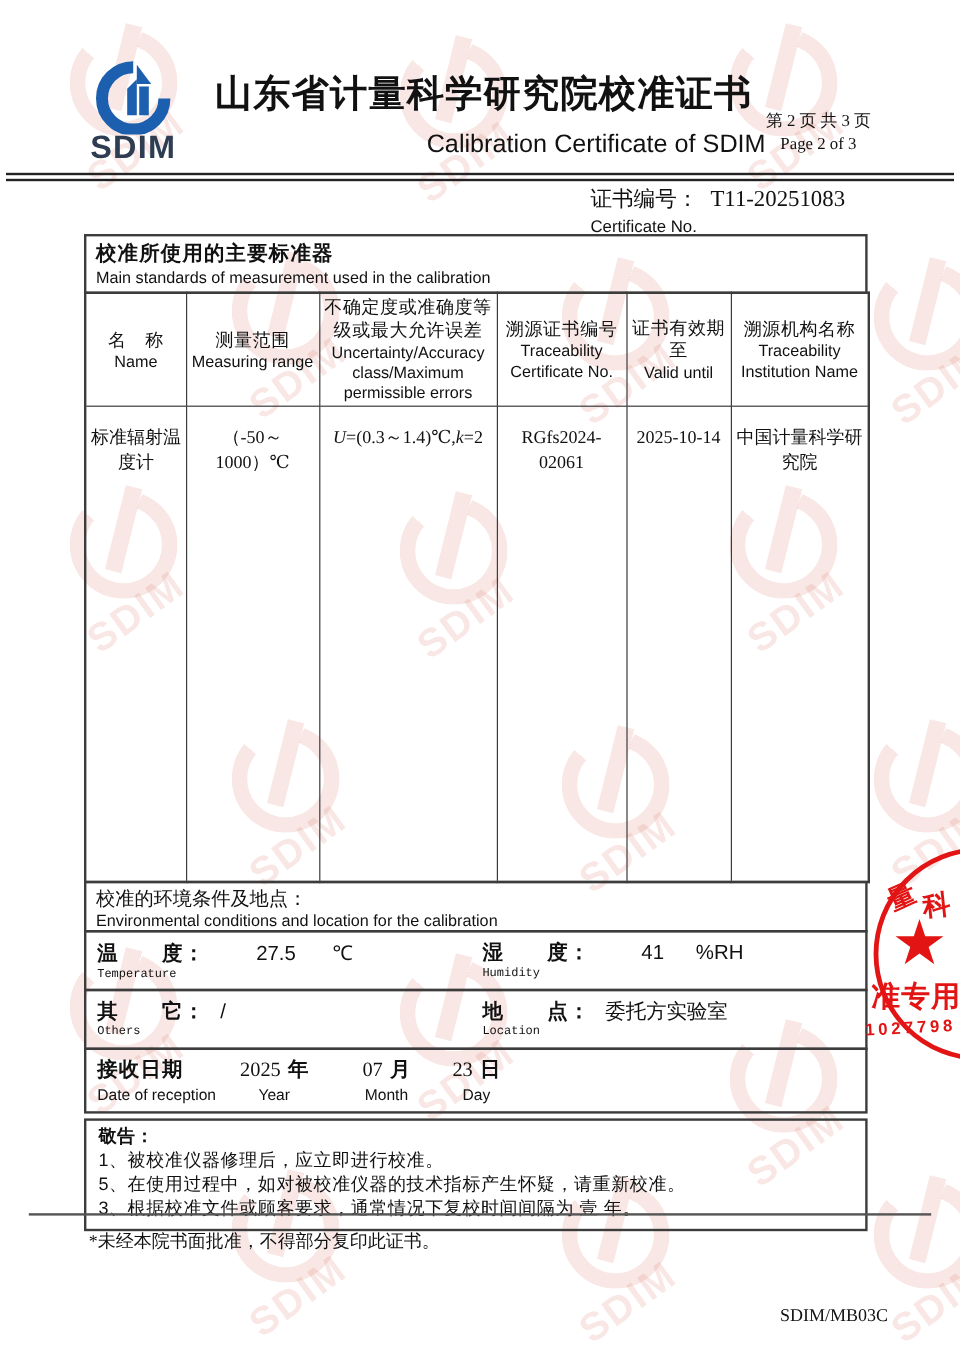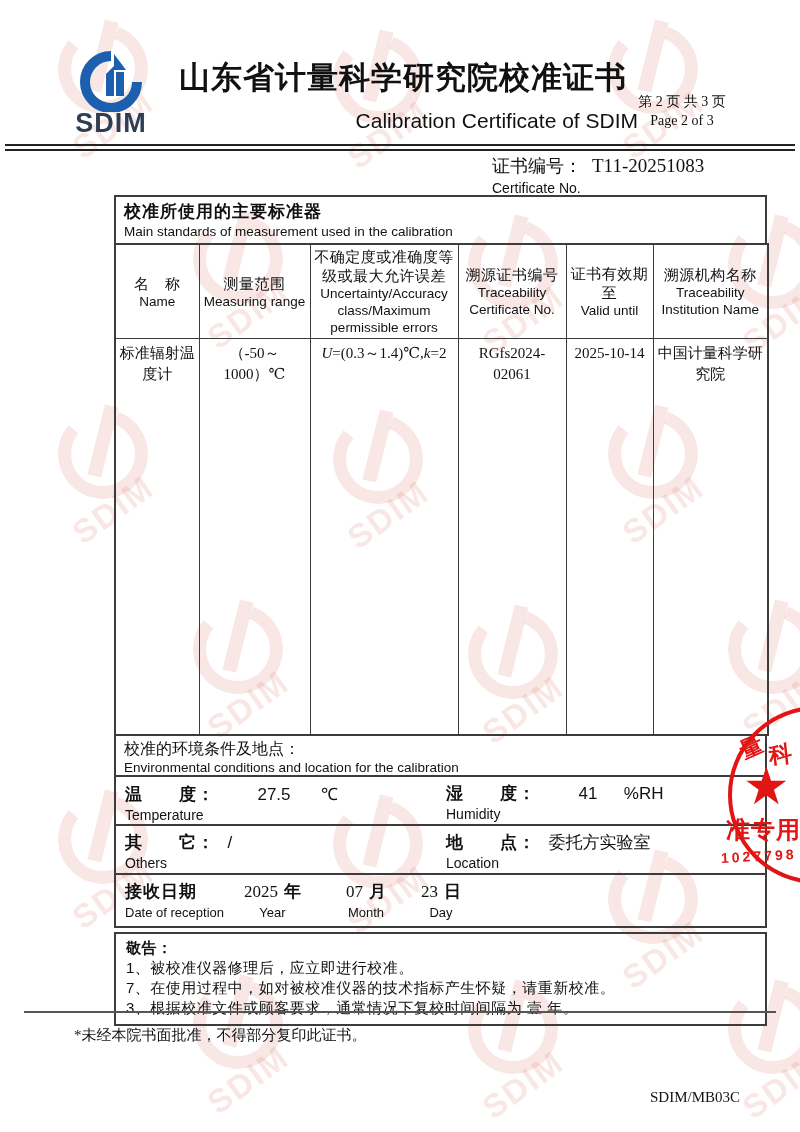--- a/index.html
+++ b/index.html
@@ -25,42 +25,42 @@
   .title-en{font-size:21px;font-weight:normal;margin-top:10px;text-align:right;}
   .page-block{left:612px;top:92px;width:140px;text-align:center;z-index:1;
               font-family:"Liberation Serif","DejaVu Serif",serif;font-size:14px;line-height:19px;}
   .rule-double{left:5px;top:144px;width:790px;height:7px;border-top:2px solid #222;border-bottom:2px solid #222;box-sizing:border-box;z-index:1;}
   .certno{left:492px;top:154px;z-index:1;}
   .certno-line1{font-size:18px;font-family:"Liberation Serif","DejaVu Serif",serif;}
   .certno-line1 .val{font-size:19px;margin-left:10px;}
   .certno-line2{font-size:14px;margin-top:2px;}
 
   
-  .content{left:70px;top:197px;width:653px;z-index:1;margin-left:44px;}
+  .content{left:70px;top:197px;width:653px;z-index:1;}
   .box{border:2px solid #3c3c3c;box-sizing:border-box;background:transparent;margin-top:-2px;}
   .sec-title{padding:3px 8px 4px 8px;}
   .sec-title .zh{font-size:17px;font-weight:600;letter-spacing:1px;}
   .sec-title .en{font-size:13.5px;margin-top:1px;}
 
   table.std{border-collapse:collapse;width:653px;table-layout:fixed;margin-top:-2px;}
   table.std td{border:1px solid #3c3c3c;vertical-align:middle;text-align:center;padding:2px 3px;box-sizing:border-box;}
   table.std tr.hdr td{height:92px;}
   table.std .zh{font-size:15px;letter-spacing:0.5px;line-height:19px;}
   table.std .en{font-size:13.5px;line-height:17px;}
-  table.std tr.data td{height:396px;vertical-align:top;padding-top:4px;
+  table.std tr.data td{height:396px;vertical-align:top;padding-top:16px;
       font-family:"Liberation Serif","DejaVu Serif",serif;font-size:15px;line-height:21px;}
   table.std{border:2px solid #3c3c3c;}
   .it{font-style:italic;}
 
   .row2{height:51px;position:relative;}
   .row2 .cell-l{position:absolute;left:9px;top:5px;}
   .row2 .cell-r{position:absolute;left:330px;top:5px;}
   .lab{font-size:17px;font-weight:600;letter-spacing:1px;display:inline-block;text-align:right;}
   .val-serif{font-family:Liberation Sans, sans-serif;font-size:17px;}
-  .sub-en{font-size:14px;margin-top:1px;}
+  .sub-en{font-size:10px;margin-top:1px;font-family:Liberation Mono, monospace;}
   .envtitle{padding:3px 8px 2px 8px;height:43px;box-sizing:border-box;}
 
   .daterow{height:55px;position:relative;}
   .dr-col{position:absolute;top:5px;text-align:center;}
   .dr-top{font-size:17px;white-space:nowrap;}
   .dr-top .num{font-family:"Liberation Serif","DejaVu Serif",serif;}
   .dr-top .unit{font-weight:600;margin-left:6px;}
   .dr-en{font-size:13px;margin-top:2px;}
 
   .notice{margin-top:4px;padding:4px 10px 6px 10px;}
@@ -310,21 +310,21 @@
     </div>
     <div class="dr-col" style="left:305px">
       <div class="dr-top"><span class="num">23</span><span class="unit">日</span></div>
       <div class="dr-en">Day</div>
     </div>
   </div>
 
   <div class="box notice">
     <div style="font-weight:600">敬告：</div>
     <div>1、被校准仪器修理后，应立即进行校准。</div>
-    <div>7、在使用过程中，如对被校准仪器的技术指标产生怀疑，请重新校准。</div>
+    <div>5、在使用过程中，如对被校准仪器的技术指标产生怀疑，请重新校准。</div>
     <div>3、根据校准文件或顾客要求，通常情况下复校时间间隔为 壹 年。</div>
   </div>
 
 </div>
 
 <div class="abs rule-bottom"></div>
 
 <div class="abs footnotes">
   <div>*未经本院书面批准，不得部分复印此证书。</div>
 </div>

